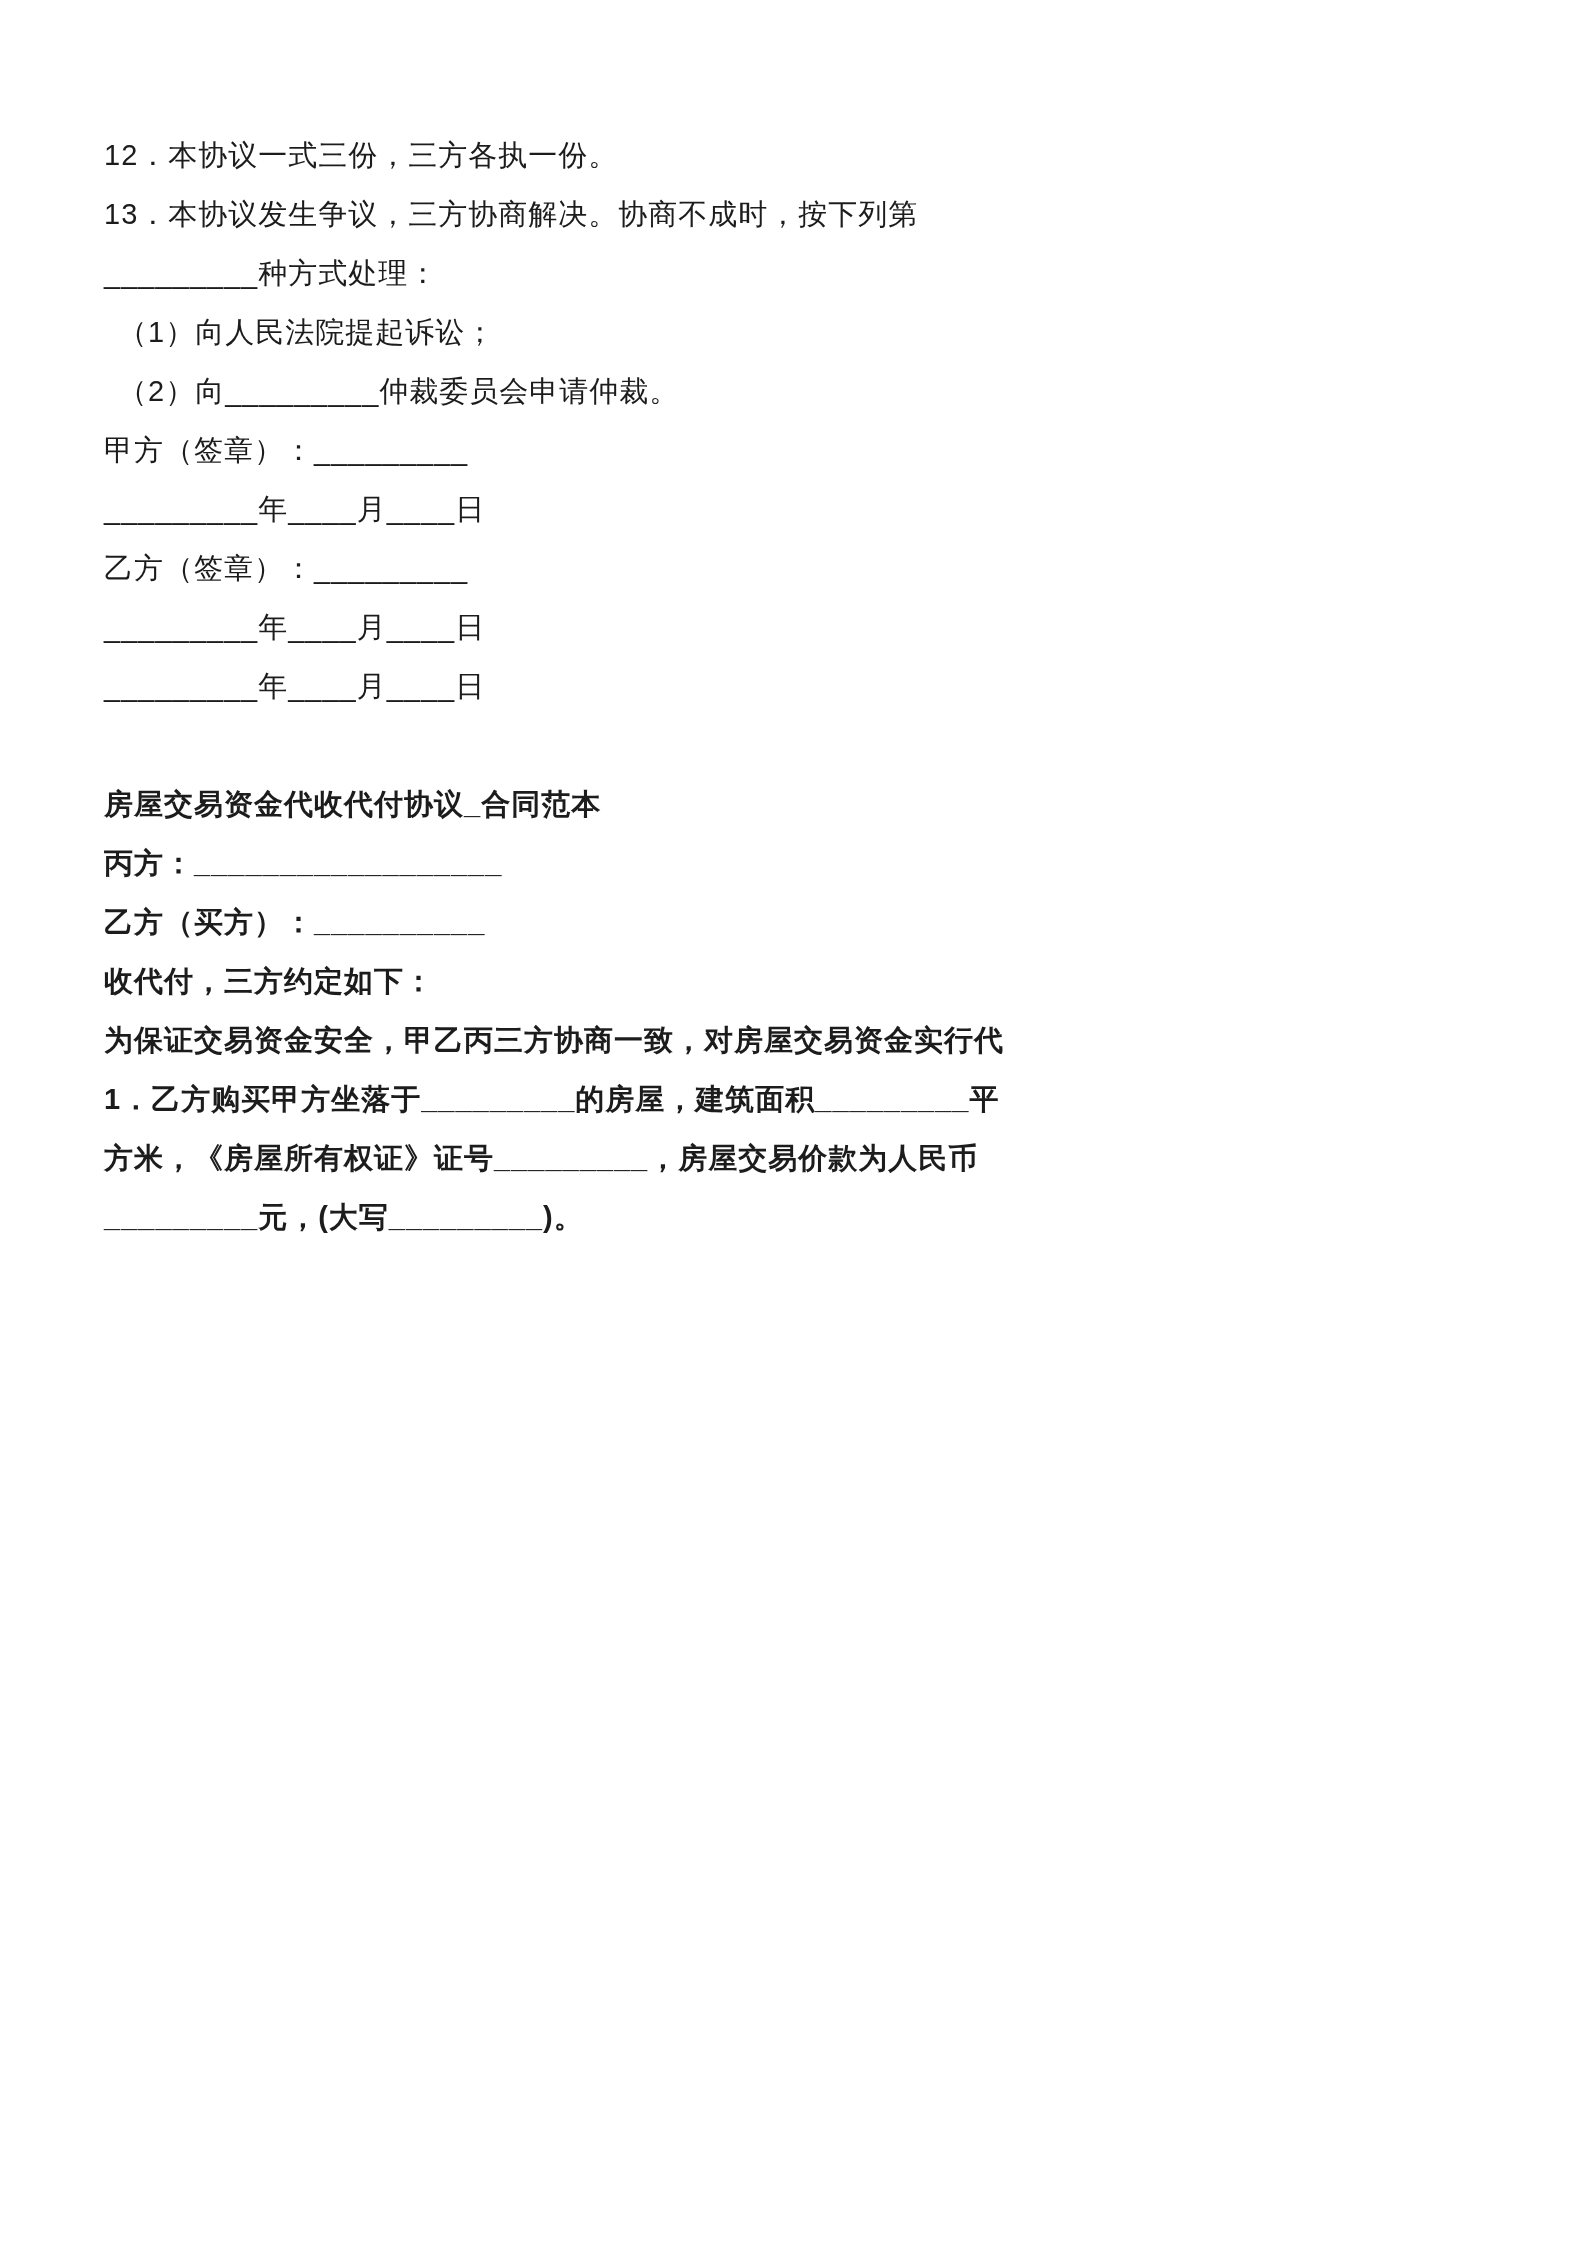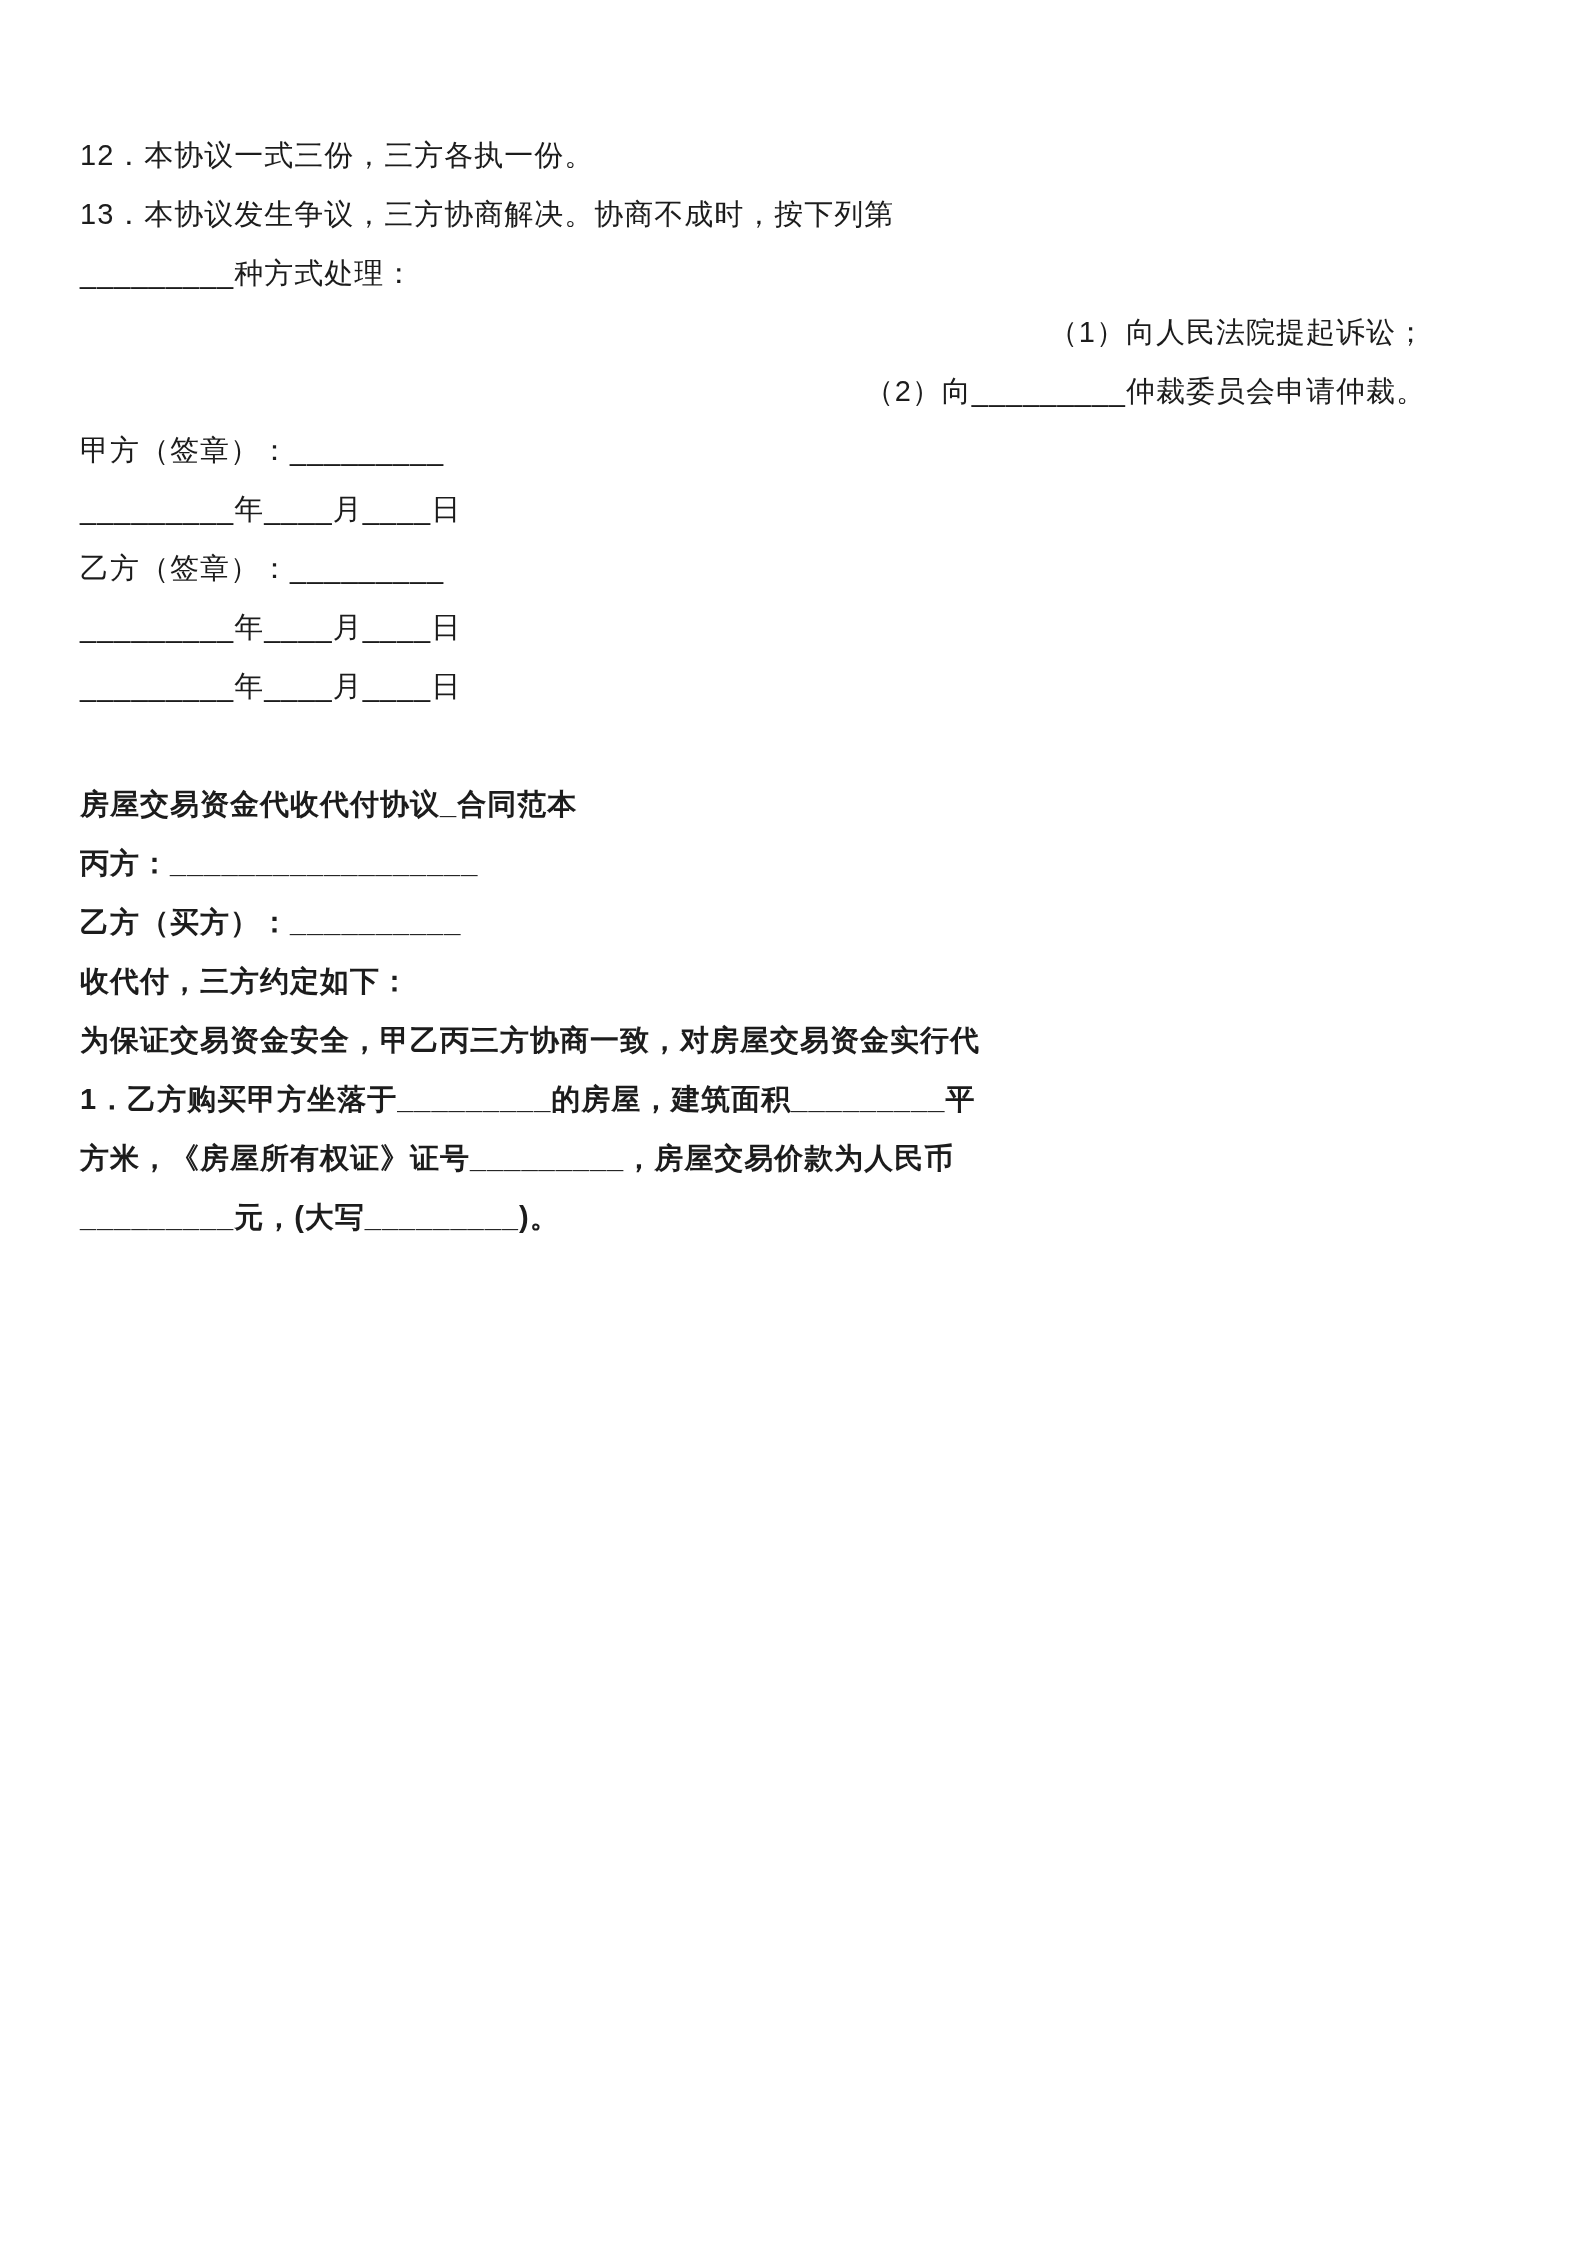--- a/index.html
+++ b/index.html
@@ -12,33 +12,32 @@
     height: 2244px;
     font-family: "Liberation Sans", "DejaVu Sans", sans-serif;
     color: #1c1c1c;
     overflow: hidden;
   }
   .page {
     box-sizing: border-box;
     width: 1586px;
     height: 1772px;
     background: #ffffff;
-    padding: 126px 160px 0 80px;
+    padding: 126px 160px 0 104px;
   }
   .doc-line {
     font-size: 29px;
     line-height: 59px;
     min-height: 59px;
     white-space: pre-wrap;
     letter-spacing: 1px;
     font-weight: 500;
   }
   .doc-line.indent {
     padding-left: 14px;
-    text-align: right;
   }
   .doc-line.bold {
     font-weight: 700;
   }
   .doc-line.title {
     font-weight: 700;
   }
   .doc-line.spacer {
     height: 59px;
   }

